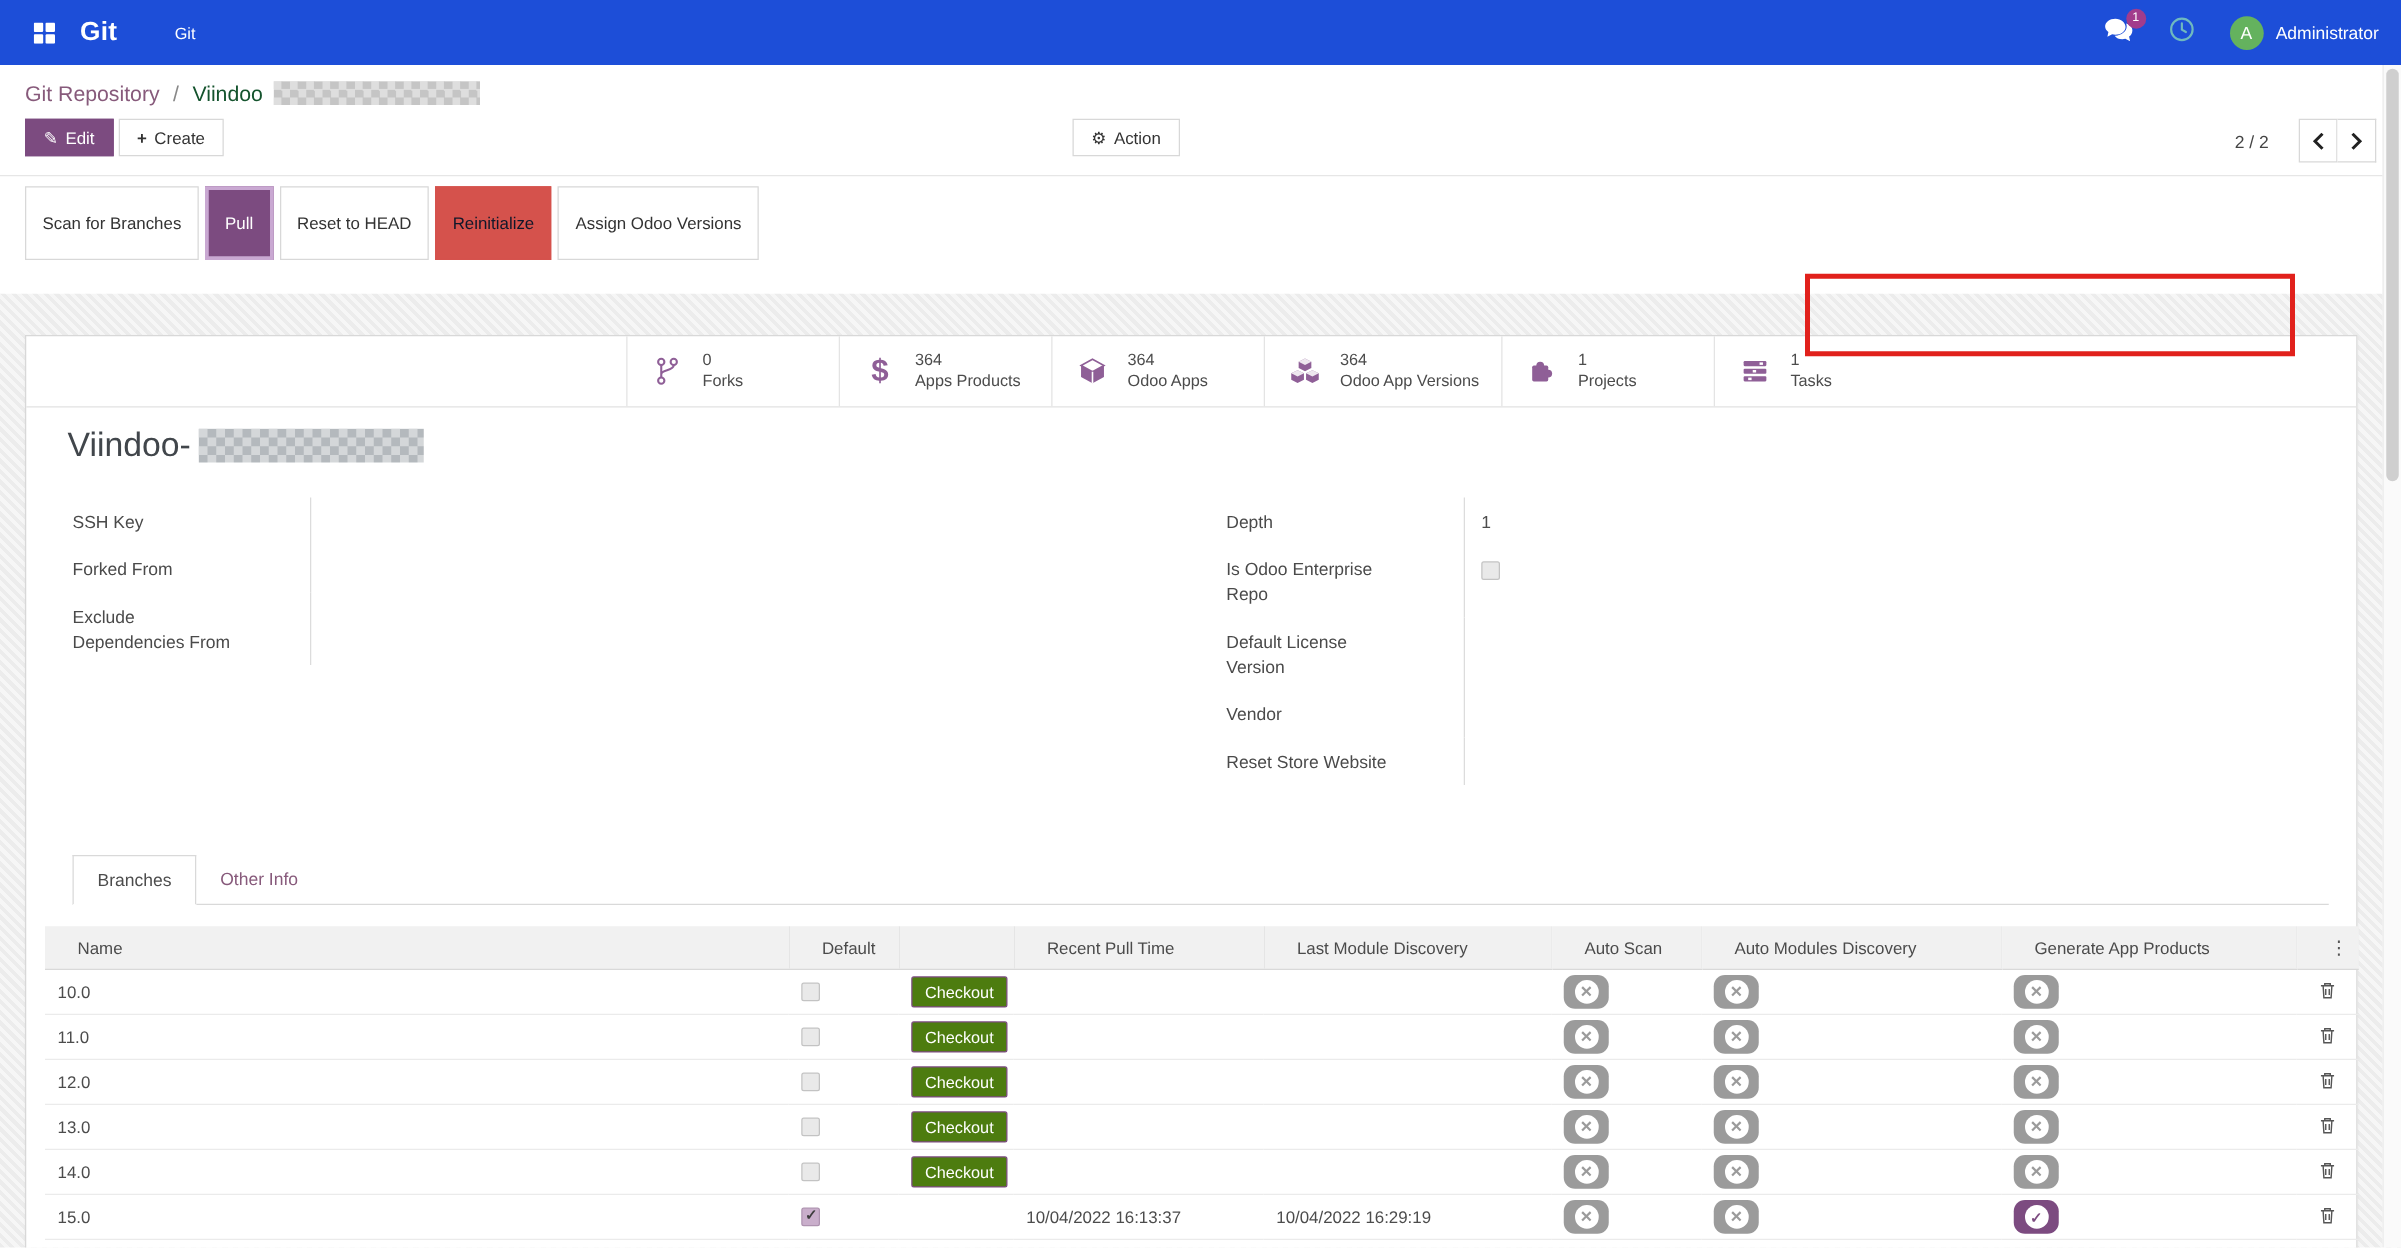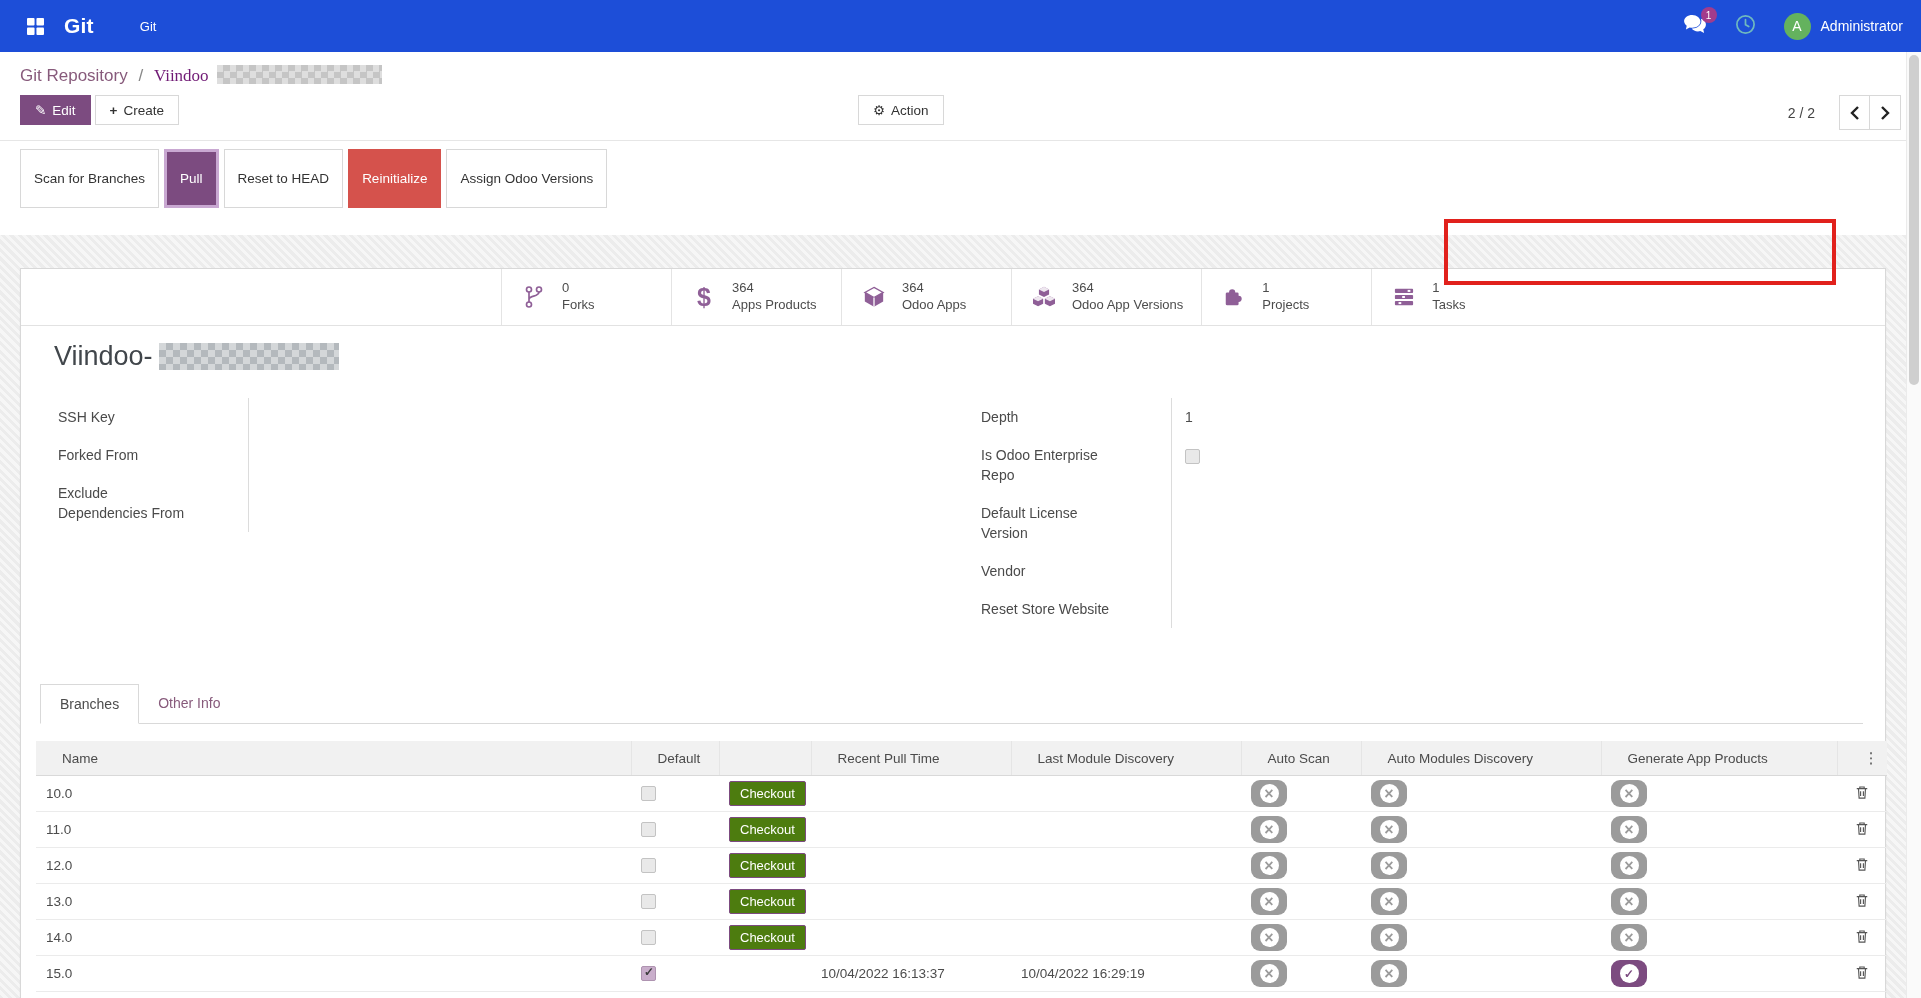--- a/index.html
+++ b/index.html
@@ -19,27 +19,27 @@
   .avatar { width:27px; height:27px; border-radius:50%; background:#64b25e; color:#fff;
     font-size:14px; display:flex; align-items:center; justify-content:center; }
   .user-wrap { display:flex; align-items:center; gap:10px; cursor:pointer; }
   .user-name { color:#fff; font-size:14px; }
 
   
   .control-panel { background:#fff; }
   .breadcrumb { padding:13px 0 2px 20px; font-size:17px; }
   .bc-parent { color:#875a7b; cursor:pointer; }
   .bc-sep { color:#888; margin:0 6px; }
-  .bc-current { color:#701a75;font-family:Liberation Serif, serif; }
+  .bc-current { color:#14532d; }
   .cp-buttons { display:flex; align-items:flex-start; padding:7px 20px 10px 20px; position:relative; }
   .btn { display:inline-flex; align-items:center; gap:6px; border:1px solid #d8d8d8; background:#fff;
     color:#333; font-size:13.5px; padding:6px 14px; cursor:pointer; border-radius:0;
     font-family:"Liberation Sans",sans-serif; }
   .btn-primary { background:#7c4b80; border-color:#7c4b80; color:#fff; }
-  .btn-danger { background:#d5524c; border-color:#d5524c; color:#ffffff; }
+  .btn-danger { background:#d5524c; border-color:#d5524c; color:#0f172a; }
   .cp-left { display:flex; gap:4px; }
   .action-center { position:absolute; left:858px; }
   .pager { margin-left:auto; display:flex; align-items:center; gap:24px; }
   .pager-value { font-size:14px; color:#444; }
   .pager-btns { display:flex; }
   .pager-btn { width:31px; height:35px; border:1px solid #d8d8d8; background:#fff; display:flex;
     align-items:center; justify-content:center; cursor:pointer; }
   .pager-btn + .pager-btn { border-left:none; }
 
   
@@ -86,21 +86,21 @@
     min-height:38px; line-height:20px; }
 
   
   .cb { display:inline-block; width:15px; height:15px; border:1px solid #c3c3c3; background:#e9e9e9;
     border-radius:2px; position:relative; vertical-align:middle; }
   .cb.on { background:#c9aecb; border-color:#ae93b0; }
   .cb.on::after { content:"\2713"; position:absolute; left:2px; top:-2px; font-size:12px;
     color:#3d3d3d; font-weight:700; }
 
   
-  .tabs { display:flex; margin:56px 22px 0 4px; border-bottom:1px solid #d9d9d9; }
+  .tabs { display:flex; margin:56px 22px 0 22px; border-bottom:1px solid #d9d9d9; }
   .tab { padding:11px 19px; font-size:14px; cursor:pointer; }
   .tab.active { border:1px solid #d9d9d9; border-bottom:1px solid #fff; margin-bottom:-1px;
     color:#4c4c4c; background:#fff; }
   .tab.inactive { color:#875a7b; }
 
   
   .table-wrap { margin-top:17px; }
   table { border-collapse:collapse; table-layout:fixed; width:1851px; font-size:13.5px; }
   th { background:#f1f1f1; border-bottom:1px solid #d9d9d9; border-left:1px solid #e5e5e5;
     font-weight:400; color:#4b4b4b; text-align:left; padding:8px 26px; height:33px;

